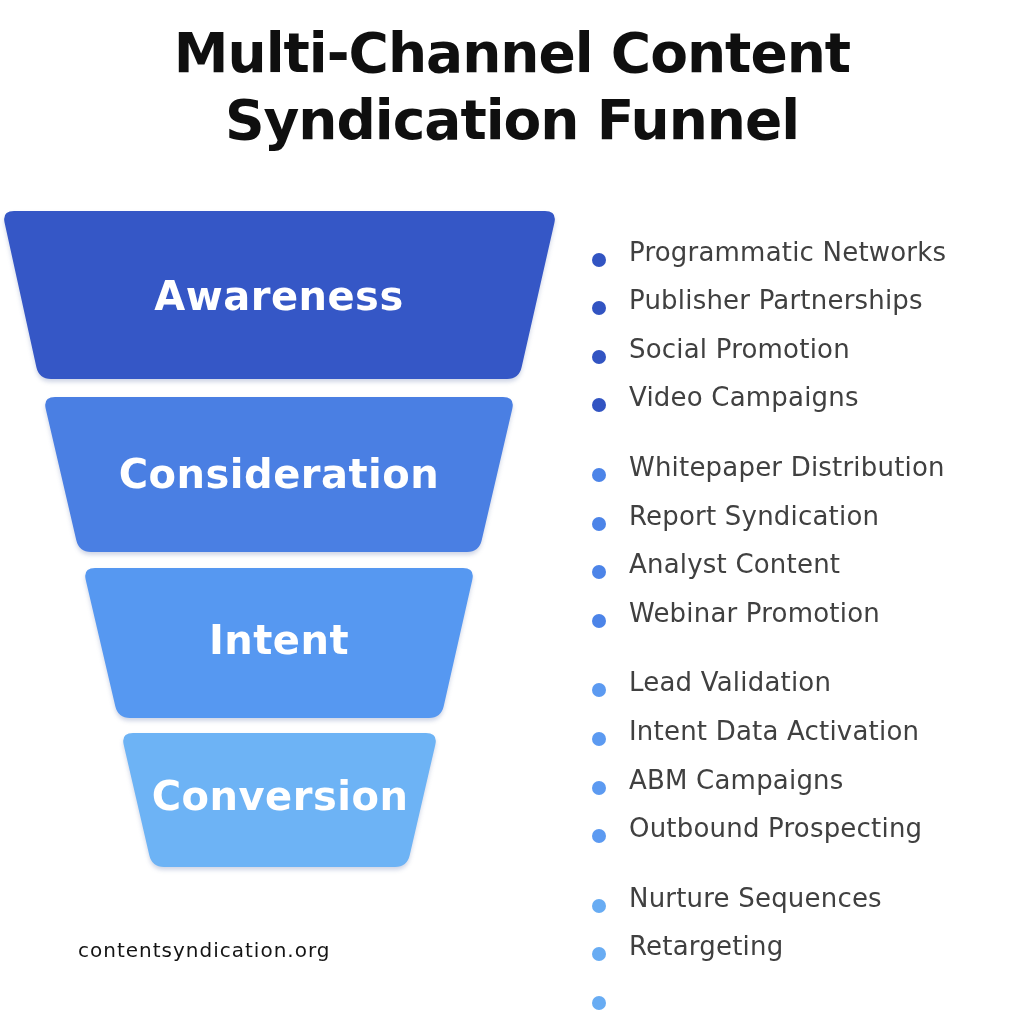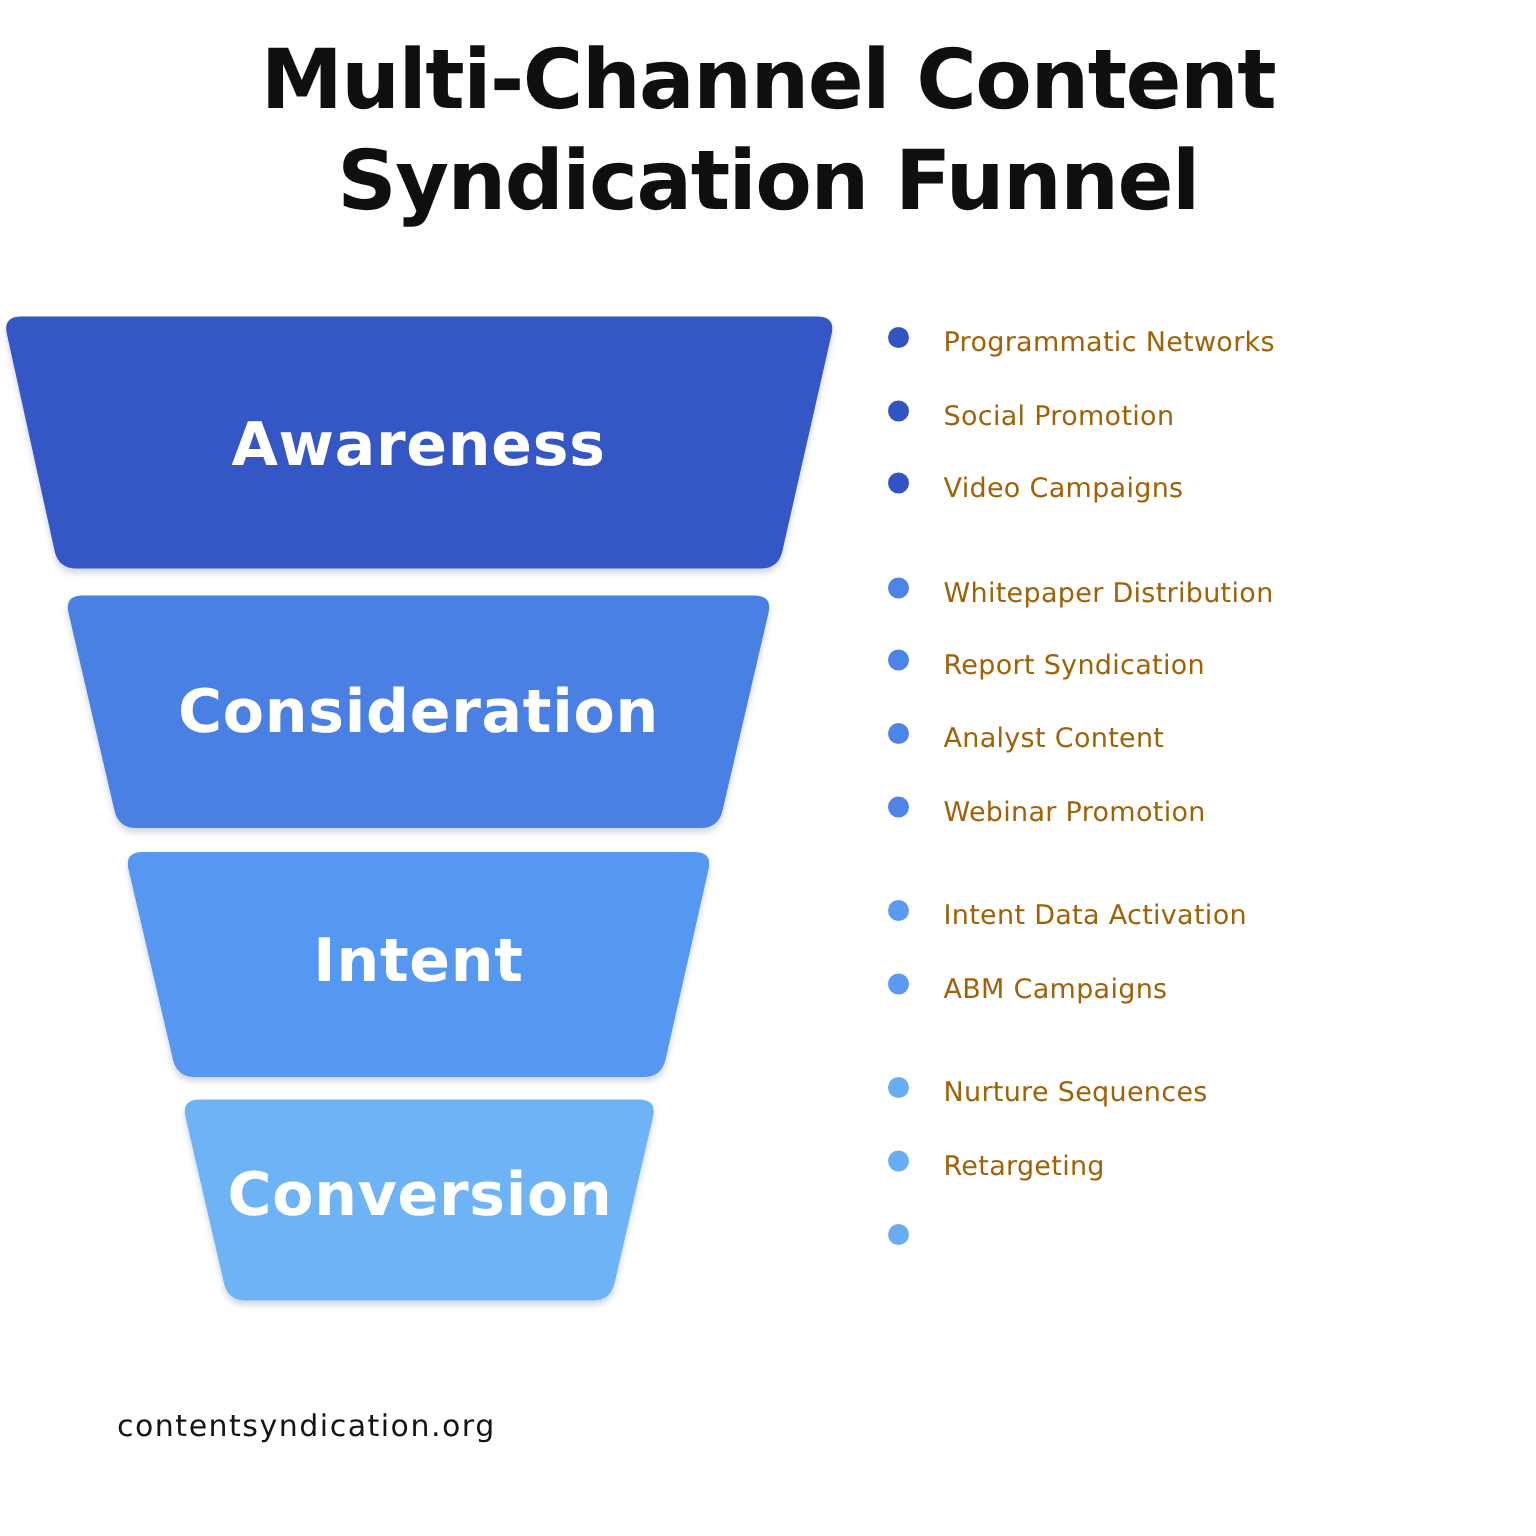--- a/index.html
+++ b/index.html
@@ -31,25 +31,25 @@
     font-weight:700;
     font-size:40px;
     letter-spacing:0.5px;
     text-anchor:middle;
   }
   .lists{
     position:absolute;left:592px;top:218px;width:432px;
   }
   .group{margin-bottom:21px;}
   .row{
-    display:flex;align-items:flex-start;
+    display:flex;align-items:flex-end;
     height:48.6px;
-    font-size:18px;
+    font-size:26px;
     letter-spacing:0.2px;
-    color:#a16207;
+    color:#404040;
     white-space:nowrap;
   }
   .bullet{
     width:14px;height:14px;border-radius:50%;
     margin-right:23px;flex:none;
   }
   .footer{
     position:absolute;left:78px;top:938px;
     font-size:20px;
     letter-spacing:1px;
@@ -78,20 +78,24 @@
     </svg>
 
   <div id="stage-lists" class="lists">
       <div class="group">
         <div class="row">
           <span class="bullet" style="background: rgb(50, 84, 194);"></span>
           <span>Programmatic Networks</span>
         </div>
         <div class="row">
           <span class="bullet" style="background: rgb(50, 84, 194);"></span>
+          <span>Publisher Partnerships</span>
+        </div>
+        <div class="row">
+          <span class="bullet" style="background: rgb(50, 84, 194);"></span>
           <span>Social Promotion</span>
         </div>
         <div class="row">
           <span class="bullet" style="background: rgb(50, 84, 194);"></span>
           <span>Video Campaigns</span>
         </div>
       </div>
       <div class="group">
         <div class="row">
           <span class="bullet" style="background: rgb(76, 132, 232);"></span>
@@ -106,25 +110,33 @@
           <span>Analyst Content</span>
         </div>
         <div class="row">
           <span class="bullet" style="background: rgb(76, 132, 232);"></span>
           <span>Webinar Promotion</span>
         </div>
       </div>
       <div class="group">
         <div class="row">
           <span class="bullet" style="background: rgb(92, 154, 241);"></span>
+          <span>Lead Validation</span>
+        </div>
+        <div class="row">
+          <span class="bullet" style="background: rgb(92, 154, 241);"></span>
           <span>Intent Data Activation</span>
         </div>
         <div class="row">
           <span class="bullet" style="background: rgb(92, 154, 241);"></span>
           <span>ABM Campaigns</span>
+        </div>
+        <div class="row">
+          <span class="bullet" style="background: rgb(92, 154, 241);"></span>
+          <span>Outbound Prospecting</span>
         </div>
       </div>
       <div class="group">
         <div class="row">
           <span class="bullet" style="background: rgb(104, 172, 243);"></span>
           <span>Nurture Sequences</span>
         </div>
         <div class="row">
           <span class="bullet" style="background: rgb(104, 172, 243);"></span>
           <span>Retargeting</span>

